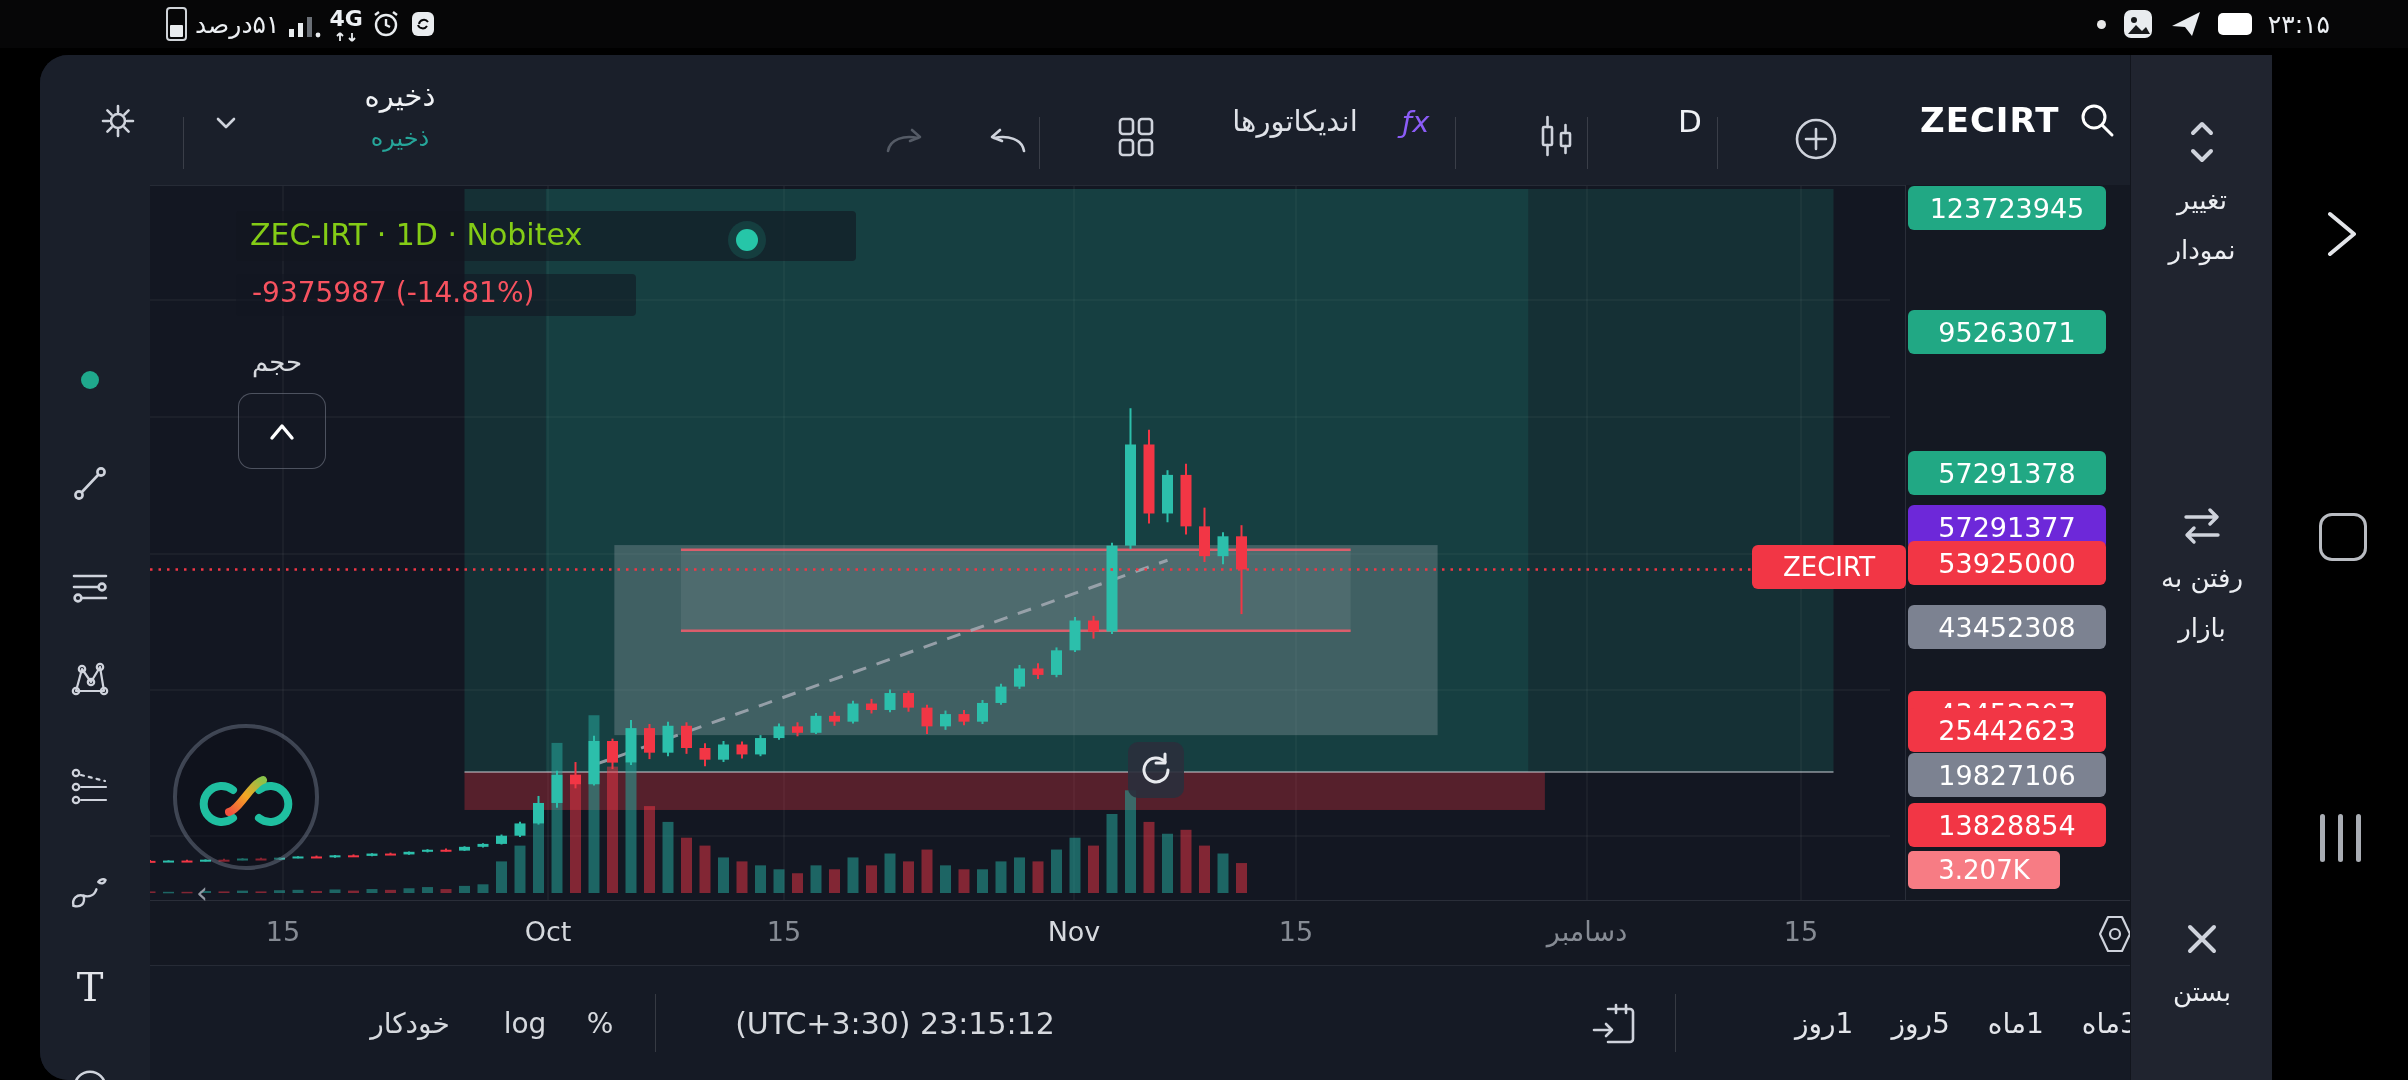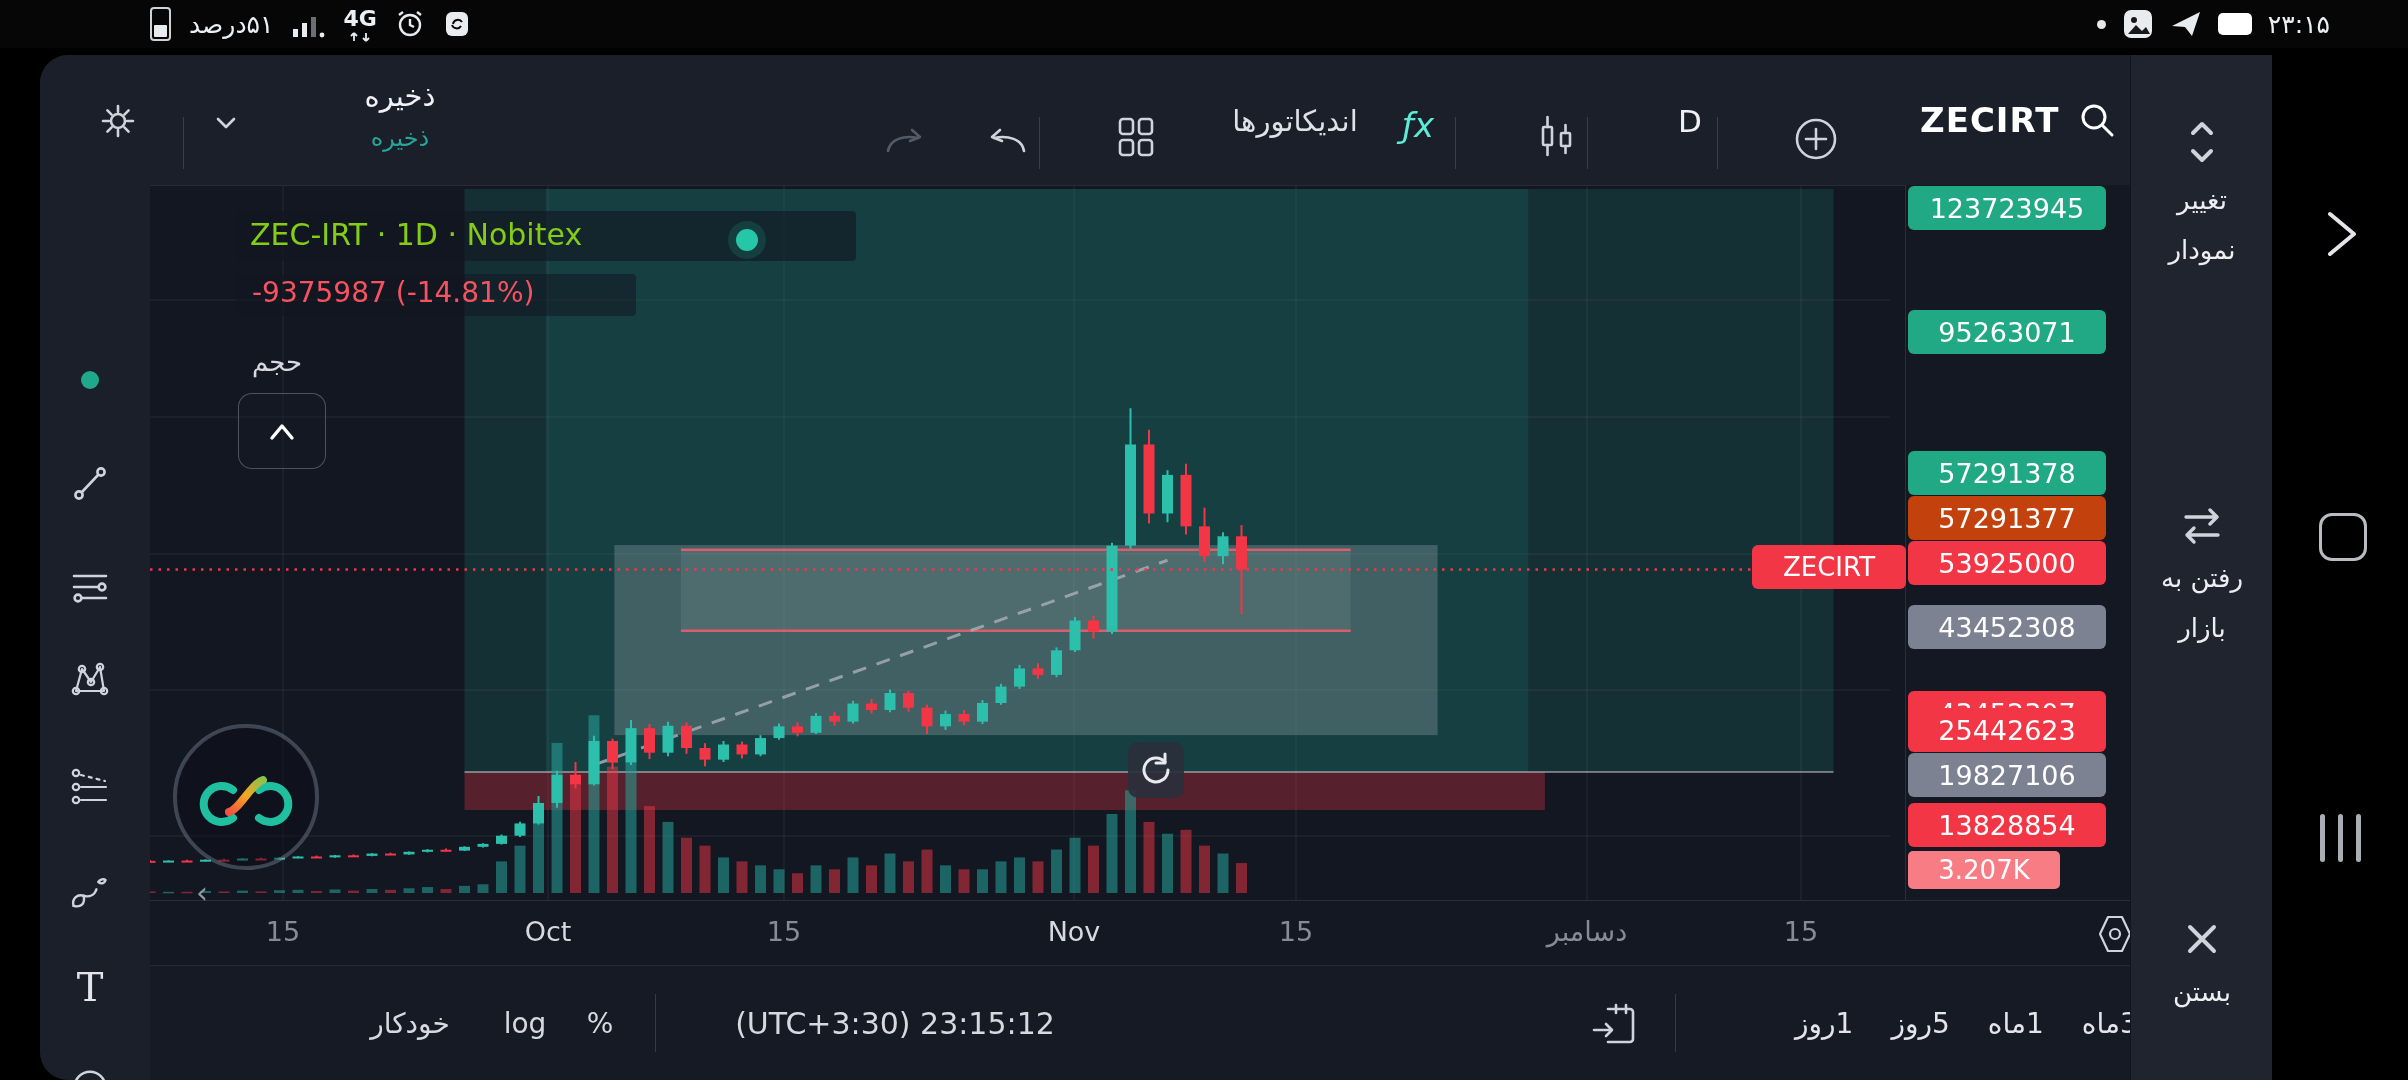--- a/index.html
+++ b/index.html
@@ -1,20 +1,20 @@
 <!DOCTYPE html>
 <html><head>
 <meta charset="utf-8">
 <style>
   html,body{margin:0;padding:0}
   body{width:2408px;height:1080px;background:#000;font-family:"DejaVu Sans",sans-serif;color:#d1d4dc;position:relative;overflow:hidden}
   .abs{position:absolute}
   
   #statusbar{left:0;top:0;width:2408px;height:48px;background:#060607;z-index:10}
-  .sb-left{left:150px;top:0;height:48px;display:flex;align-items:center;gap:18px}
+  .sb-left{left:166px;top:0;height:48px;display:flex;align-items:center;gap:8px}
   .sb-right{right:78px;top:0;height:48px;display:flex;align-items:center;gap:16px}
   .sb-text{font-size:25px;color:#eceff3}
   .batt-v{width:17px;height:30px;border:2px solid #cfd3d8;border-radius:4px;position:relative}
   .batt-v:before{content:"";position:absolute;left:3px;right:3px;top:2px;bottom:14px;background:transparent}
   .batt-v:after{content:"";position:absolute;left:2px;right:2px;bottom:2px;height:12px;background:#e9ecef;border-radius:1px}
   .batt-h{width:34px;height:22px;background:#fff;border-radius:5px}
   .sb-dot{width:9px;height:9px;border-radius:50%;background:#e8e8e8}
   #nav-squircle{left:2319px;top:513px;width:42px;height:42px;border:3.5px solid #b9bcc2;border-radius:13px}
   .nav-bar{width:5px;height:48px;background:#a9adb4;border-radius:3px}
   #nav-bars{left:2320px;top:814px;display:flex;gap:13px}
@@ -366,21 +366,21 @@
         <rect x="8" y="6" width="13" height="15" rx="3"></rect>
           <rect x="27" y="6" width="13" height="15" rx="3"></rect>
         <rect x="8" y="27" width="13" height="15" rx="3"></rect>
           <rect x="27" y="27" width="13" height="15" rx="3"></rect>
       </svg>
     </div>
     <div class="tb" style="left:1150px;top:44px;width:210px;height:44px">
       <span class="tb-label" dir="rtl">اندیکاتورها</span>
     </div>
     <div class="tb" style="left:1362px;top:50px">
-      <span style="font-size:34px;color:#5eead4;font-style:italic">ƒx</span>
+      <span style="font-size:29px;color:#8b5cf6;font-style:italic">ƒx</span>
     </div>
     <div class="tdiv" style="left:1415px"></div>
     <div class="tb" style="left:1493px;top:58px">
       <svg class="ic" width="48" height="48" viewBox="0 0 48 48">
         <rect x="10" y="14" width="9" height="18" rx="1"></rect>
           <path d="M14.5 4v10M14.5 32v10"></path>
         <rect x="28" y="20" width="9" height="13" rx="1"></rect>
           <path d="M32.5 12v8M32.5 33v7"></path>
       </svg>
     </div>
@@ -557,21 +557,21 @@
     <svg class="ic" width="40" height="40" viewBox="0 0 40 40" style="stroke:#e8eaee;stroke-width:3">
       <path d="M29 12a12 12 0 1 0 3 8"></path>
         <path d="M29 4v9h-9" fill="none"></path>
     </svg>
   </div>
   <div class="ov" id="collapse-left">‹</div>
   <div class="ov" id="zecirt-badge">ZECIRT</div>
 <div class="pbadge" style="top: 131px; background: rgb(33, 168, 132);">123723945</div>
     <div class="pbadge" style="top: 255px; background: rgb(33, 168, 132);">95263071</div>
     <div class="pbadge" style="top: 396px; background: rgb(33, 168, 132);">57291378</div>
-    <div class="pbadge" style="top: 441px; background: #c2410c;">57291377</div>
+    <div class="pbadge" style="top: 450px; background: #6d28d9;">57291377</div>
     <div class="pbadge" style="top: 486px; background: rgb(242, 54, 69);">53925000</div>
     <div class="pbadge" style="top: 550px; background: rgb(124, 130, 145);">43452308</div>
     <div class="pbadge" style="top: 596px; background: rgb(242, 54, 69); margin-top: 40px;">43452307</div>
     <div class="pbadge" style="top: 653px; background: rgb(242, 54, 69);">25442623</div>
     <div class="pbadge" style="top: 698px; background: rgb(124, 130, 145);">19827106</div>
     <div class="pbadge" style="top: 748px; background: rgb(242, 54, 69);">13828854</div>
     <div class="pbadge small" style="top: 796px; background: rgb(247, 124, 132);">3.207K</div>
   </div>
 
 </body></html>

